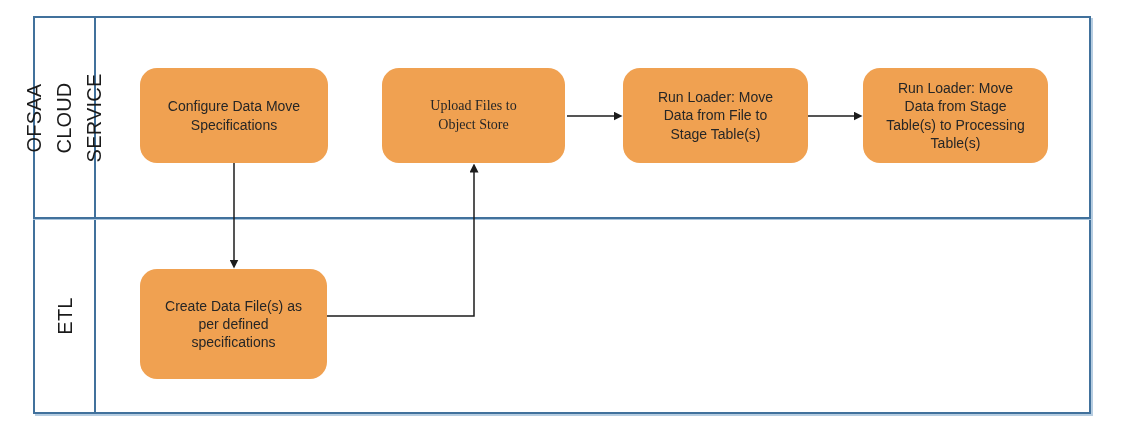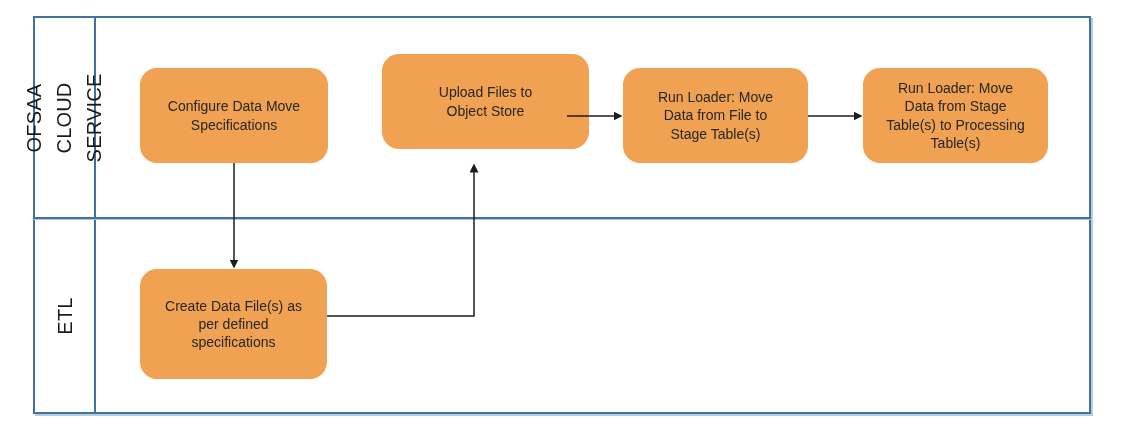--- a/index.html
+++ b/index.html
@@ -78,21 +78,21 @@
     justify-content: center;
     text-align: center;
     color: #262626;
     font-size: 14px;
     line-height: 1.3;
     white-space: pre-line;
     padding: 4px 10px;
     box-sizing: border-box;
   }
   .node-1 { left: 140px; top: 68px;  width: 188px; height: 95px; }
-  .node-2 { left: 382px; top: 54px;  width: 207px; height: 95px; }
+  .node-2 { left: 382px; top: 68px;  width: 183px; height: 95px; font-family: Liberation Serif, serif; }
   .node-3 { left: 623px; top: 68px;  width: 185px; height: 95px; }
   .node-4 { left: 863px; top: 68px;  width: 185px; height: 95px; }
   .node-5 { left: 140px; top: 269px; width: 187px; height: 110px; }
   
   svg.edges {
     position: absolute;
     left: 0;
     top: 0;
     width: 1123px;
     height: 432px;

